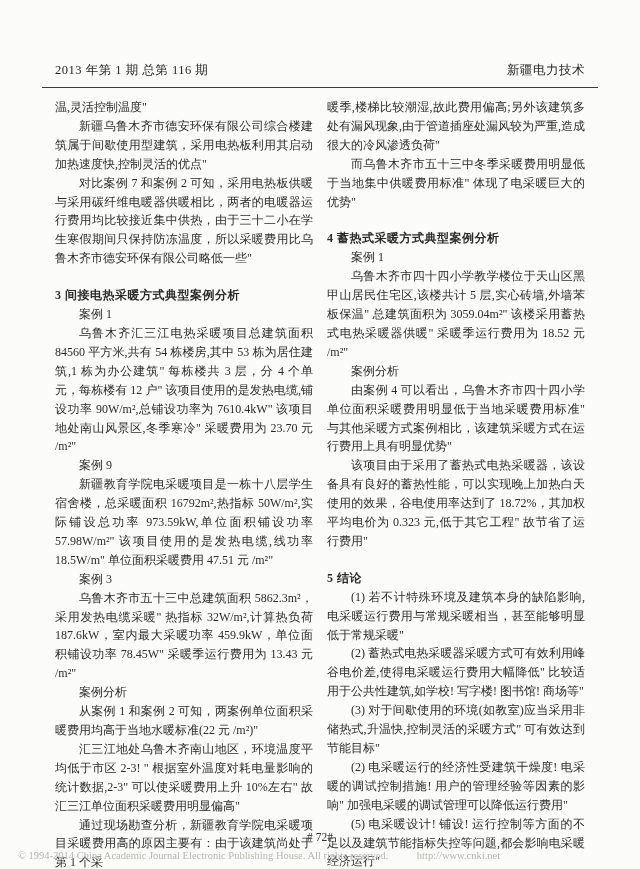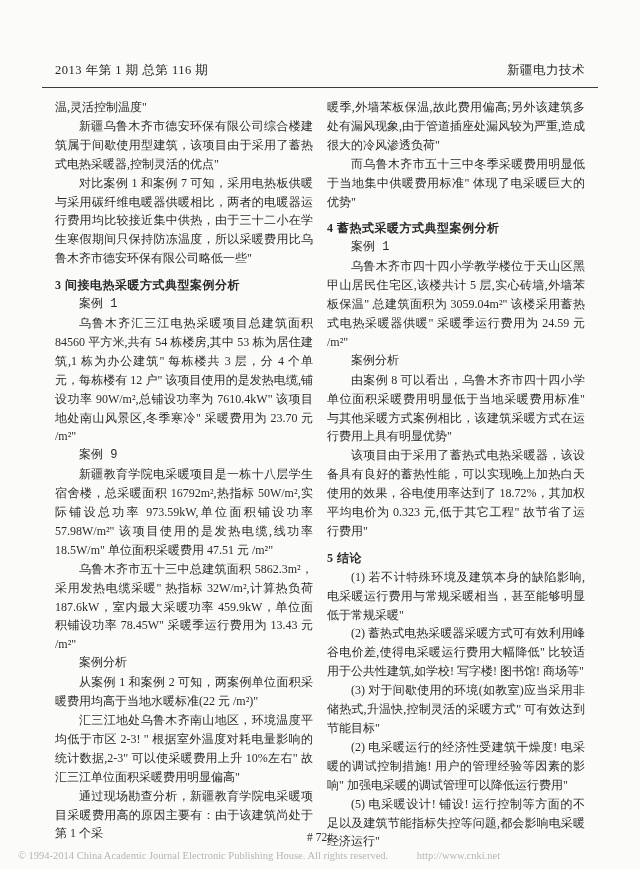--- a/index.html
+++ b/index.html
@@ -43,25 +43,25 @@
   }
   .col p {
     margin: 0;
     font-size: 12px;
     line-height: 18.9px;
     text-align: justify;
     color: #2b2b2b;
   }
   .col p.para { text-indent: 2em; }
   .col p.cont { text-indent: 0; }
-  .col p.sub  { text-indent: 2em; font-family: Liberation Mono, monospace; }
+  .col p.sub  { text-indent: 2em; }
   .col p.heading {
     font-weight: bold;
     text-indent: 0;
-    margin-top: 8px;
+    margin-top: 18px;
     letter-spacing: 0.5px;
   }
   .page-number {
     position: absolute;
     bottom: 26px;
     left: 0;
     right: 0;
     text-align: center;
     font-size: 11.5px;
     color: #2f2f2f;
@@ -85,41 +85,42 @@
   <div class="header-row">
     <span>2013 年第 1 期  总第 116 期</span>
     <span>新疆电力技术</span>
   </div>
 
   <div class="header-rule"></div>
 
   <div class="columns">
     <div class="col">
         <p class="cont">温,灵活控制温度"</p>
-        <p class="para">新疆乌鲁木齐市德安环保有限公司综合楼建筑属于间歇使用型建筑，该项目由于采用了蓄热式电热采暖器,控制灵活的优点"</p>
-        <p class="para">对比案例 1 和案例 7 可知，采用电热板供暖与采用碳纤维电暖器供暖相比，两者的电暖器运行费用均比较接近集中供热，由于三十二小在学生寒假期间只保持防冻温度，所以采暖费用比乌鲁木齐市德安环保有限公司略低一些"</p>
+        <p class="para">新疆乌鲁木齐市德安环保有限公司综合楼建筑属于间歇使用型建筑，采用电热板利用其启动加热速度快,控制灵活的优点"</p>
+        <p class="para">对比案例 7 和案例 2 可知，采用电热板供暖与采用碳纤维电暖器供暖相比，两者的电暖器运行费用均比较接近集中供热，由于三十二小在学生寒假期间只保持防冻温度，所以采暖费用比乌鲁木齐市德安环保有限公司略低一些"</p>
         <p class="heading">3 间接电热采暖方式典型案例分析</p>
         <p class="sub">案例 1</p>
         <p class="para">乌鲁木齐汇三江电热采暖项目总建筑面积 84560 平方米,共有 54 栋楼房,其中 53 栋为居住建筑,1 栋为办公建筑" 每栋楼共 3 层，分 4 个单元，每栋楼有 12 户" 该项目使用的是发热电缆,铺设功率 90W/m²,总铺设功率为 7610.4kW" 该项目地处南山风景区,冬季寒冷" 采暖费用为 23.70 元 /m²"</p>
         <p class="sub">案例 9</p>
         <p class="para">新疆教育学院电采暖项目是一栋十八层学生宿舍楼，总采暖面积 16792m²,热指标 50W/m²,实际铺设总功率 973.59kW,单位面积铺设功率 57.98W/m²" 该项目使用的是发热电缆,线功率 18.5W/m" 单位面积采暖费用 47.51 元 /m²"</p>
+        <p class="sub">案例 3</p>
         <p class="para">乌鲁木齐市五十三中总建筑面积 5862.3m²，采用发热电缆采暖" 热指标 32W/m²,计算热负荷 187.6kW，室内最大采暖功率 459.9kW，单位面积铺设功率 78.45W" 采暖季运行费用为 13.43 元 /m²"</p>
         <p class="sub">案例分析</p>
         <p class="para">从案例 1 和案例 2 可知，两案例单位面积采暖费用均高于当地水暖标准(22 元 /m²)"</p>
         <p class="para">汇三江地处乌鲁木齐南山地区，环境温度平均低于市区 2-3! " 根据室外温度对耗电量影响的统计数据,2-3" 可以使采暖费用上升 10%左右" 故汇三江单位面积采暖费用明显偏高"</p>
         <p class="para">通过现场勘查分析，新疆教育学院电采暖项目采暖费用高的原因主要有：由于该建筑尚处于第 1 个采</p>
       </div>
     <div class="col">
-        <p class="cont">暖季,外墙苯板保温,故此费用偏高;另外该建筑多处有漏风现象,由于管道插座处漏风较为严重,造成很大的冷风渗透负荷"</p>
+        <p class="cont">暖季,楼梯比较潮湿,故此费用偏高;另外该建筑多处有漏风现象,由于管道插座处漏风较为严重,造成很大的冷风渗透负荷"</p>
         <p class="para">而乌鲁木齐市五十三中冬季采暖费用明显低于当地集中供暖费用标准" 体现了电采暖巨大的优势"</p>
         <p class="heading">4 蓄热式采暖方式典型案例分析</p>
         <p class="sub">案例 1</p>
-        <p class="para">乌鲁木齐市四十四小学教学楼位于天山区黑甲山居民住宅区,该楼共计 5 层,实心砖墙,外墙苯板保温" 总建筑面积为 3059.04m²" 该楼采用蓄热式电热采暖器供暖" 采暖季运行费用为 24.59 元 /m²"</p>
+        <p class="para">乌鲁木齐市四十四小学教学楼位于天山区黑甲山居民住宅区,该楼共计 5 层,实心砖墙,外墙苯板保温" 总建筑面积为 3059.04m²" 该楼采用蓄热式电热采暖器供暖" 采暖季运行费用为 18.52 元 /m²"</p>
         <p class="sub">案例分析</p>
-        <p class="para">由案例 8 可以看出，乌鲁木齐市四十四小学单位面积采暖费用明显低于当地采暖费用标准" 与其他采暖方式案例相比，该建筑采暖方式在运行费用上具有明显优势"</p>
+        <p class="para">由案例 4 可以看出，乌鲁木齐市四十四小学单位面积采暖费用明显低于当地采暖费用标准" 与其他采暖方式案例相比，该建筑采暖方式在运行费用上具有明显优势"</p>
         <p class="para">该项目由于采用了蓄热式电热采暖器，该设备具有良好的蓄热性能，可以实现晚上加热白天使用的效果，谷电使用率达到了 18.72%，其加权平均电价为 0.323 元,低于其它工程" 故节省了运行费用"</p>
         <p class="heading">5 结论</p>
         <p class="para">(1) 若不计特殊环境及建筑本身的缺陷影响,电采暖运行费用与常规采暖相当，甚至能够明显低于常规采暖"</p>
         <p class="para">(2) 蓄热式电热采暖器采暖方式可有效利用峰谷电价差,使得电采暖运行费用大幅降低" 比较适用于公共性建筑,如学校! 写字楼! 图书馆! 商场等"</p>
         <p class="para">(3) 对于间歇使用的环境(如教室)应当采用非储热式,升温快,控制灵活的采暖方式" 可有效达到节能目标"</p>
         <p class="para">(2) 电采暖运行的经济性受建筑干燥度! 电采暖的调试控制措施! 用户的管理经验等因素的影响" 加强电采暖的调试管理可以降低运行费用"</p>
         <p class="para">(5) 电采暖设计! 铺设! 运行控制等方面的不足以及建筑节能指标失控等问题,都会影响电采暖经济运行"</p>
       </div>
   </div>
 

